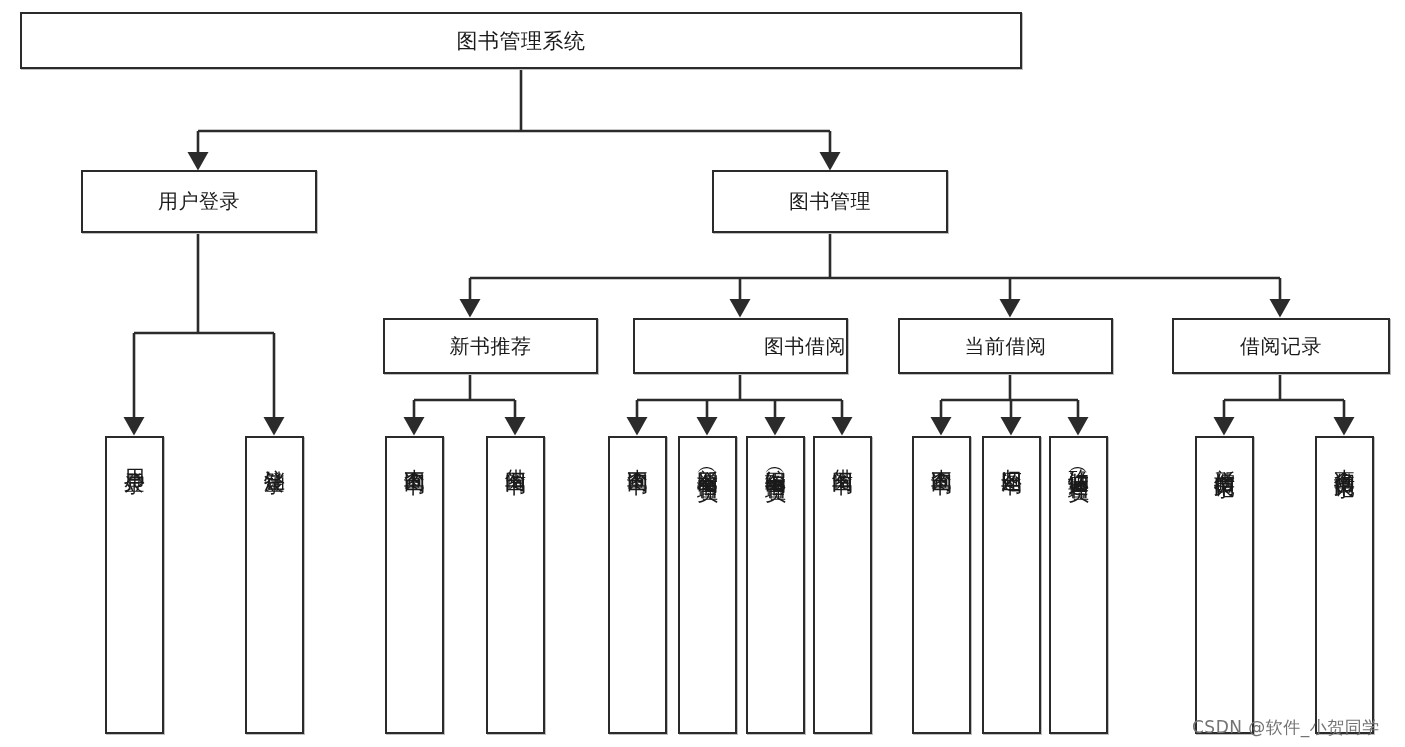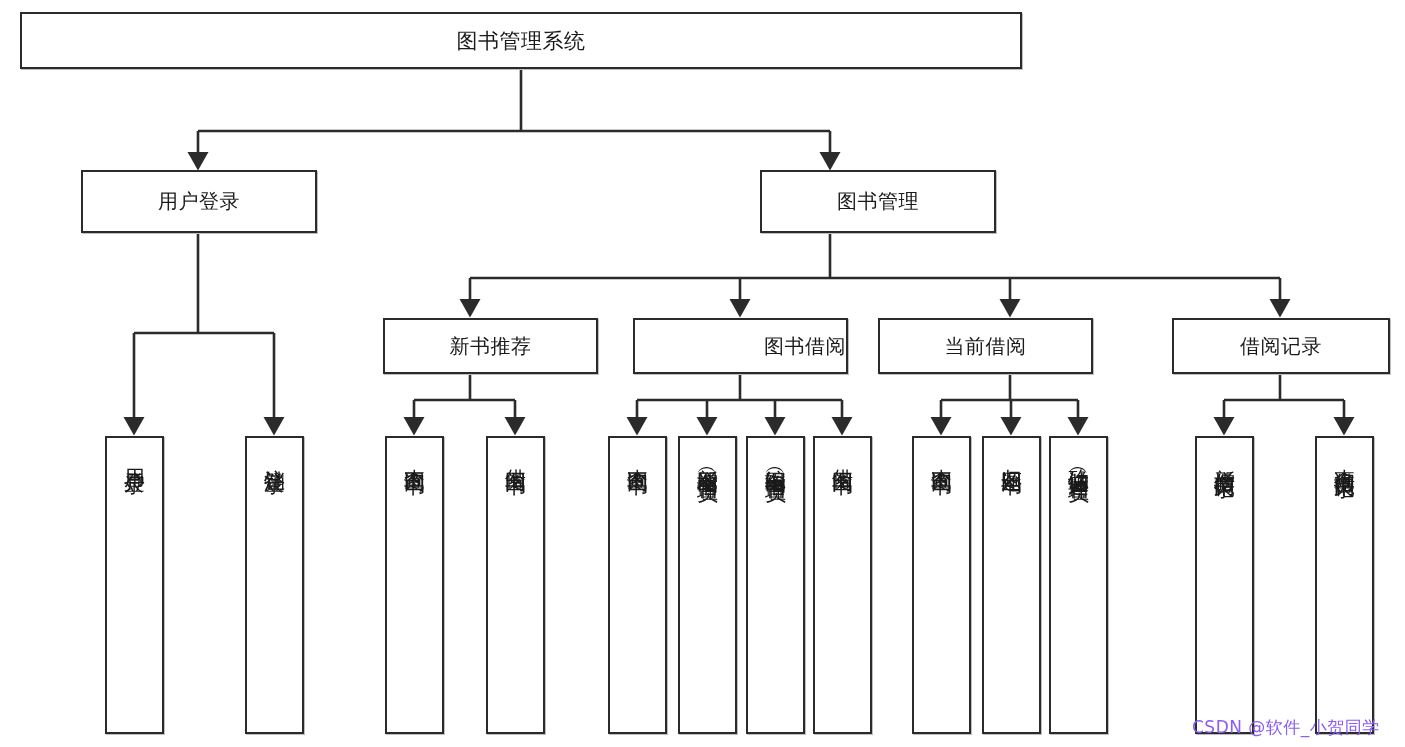--- a/index.html
+++ b/index.html
@@ -56,21 +56,21 @@
     writing-mode: vertical-rl;
     text-orientation: upright;
     font-size: 21px;
     line-height: 1.05;
     letter-spacing: 2px;
     white-space: nowrap;
   }
   .watermark {
     position: absolute;
     font-size: 17px;
-    color: #8b5cf6;
+    color: #737373;
     white-space: nowrap;
     letter-spacing: 0.5px;
   }
 </style>
 </head>
 <body>
 
 <div id="canvas">
 
   <svg id="wires" viewBox="0 0 1405 747" xmlns="http://www.w3.org/2000/svg">
@@ -123,31 +123,31 @@
     </g>
   </svg>
 
   <div class="node root" style="left:20px; top:12px; width:1002px; height:57px;">
     <span class="node-label">图书管理系统</span>
   </div>
 
   <div class="node h" style="left:81px; top:170px; width:236px; height:63px;">
     <span class="node-label">用户登录</span>
   </div>
-  <div class="node h" style="left:712px; top:170px; width:236px; height:63px;margin-left:48px;">
+  <div class="node h" style="left:712px; top:170px; width:236px; height:63px;">
     <span class="node-label">图书管理</span>
   </div>
 
   <div class="node h" style="left:363px; top:318px; width:215px; height:56px;margin-left:20px;">
     <span class="node-label">新书推荐</span>
   </div>
   <div class="node h" style="left:633px; top:318px; width:215px; height:56px;justify-content:flex-end;">
     <span class="node-label">图书借阅</span>
   </div>
-  <div class="node h" style="left:878px; top:318px; width:215px; height:56px;">
+  <div class="node h" style="left:898px; top:318px; width:215px; height:56px;">
     <span class="node-label">当前借阅</span>
   </div>
   <div class="node h" style="left:1172px; top:318px; width:218px; height:56px;">
     <span class="node-label">借阅记录</span>
   </div>
 
   <div class="node leaf" style="left:105px; top:436px; width:59px; height:298px;">
     <span class="node-label">用户登录</span>
   </div>
   <div class="node leaf" style="left:245px; top:436px; width:59px; height:298px;">

